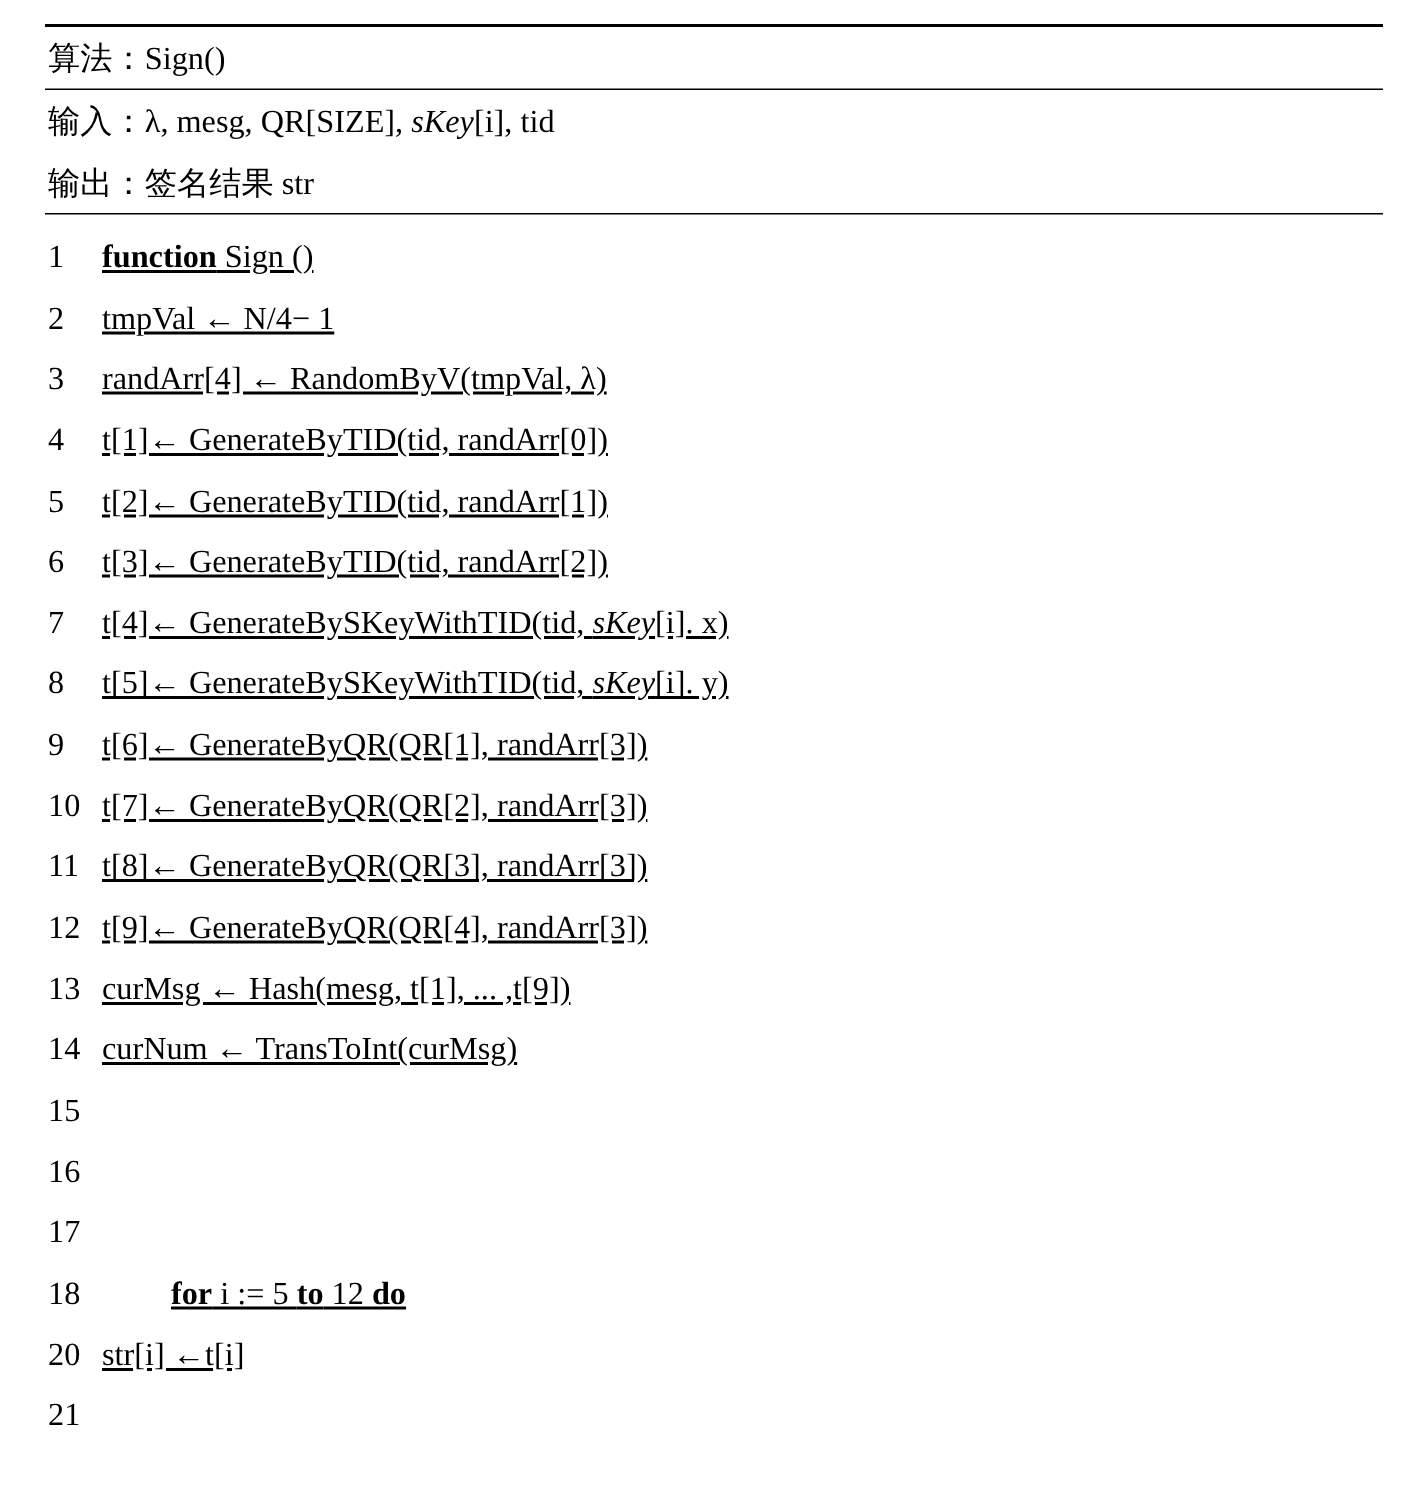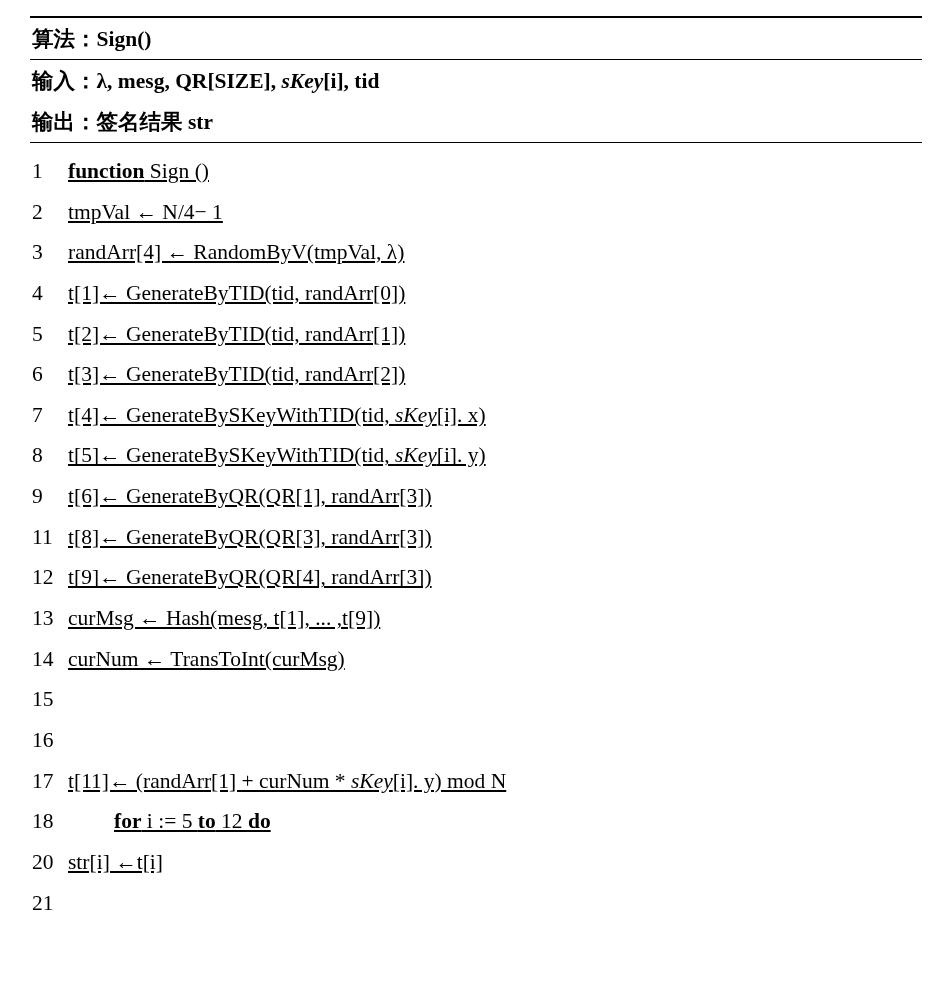--- a/index.html
+++ b/index.html
@@ -20,21 +20,20 @@
     border-top: 2.5px solid #000;
     margin: 0;
   }
   .hr-thin {
     border: none;
     border-top: 1.5px solid #000;
     margin: 0;
   }
   .header-line {
     padding: 6px 4px 6px 2px;
-    font-weight: bold;
   }
   .algo-body {
     padding-top: 8px;
   }
   .line {
     display: flex;
     align-items: baseline;
     padding: 6.9px 0 6.9px 2px;
     line-height: 1.25;
   }
@@ -109,20 +108,24 @@
     <div class="line">
       <span class="ln">8</span>
       <span class="code"><span>t[5]←  GenerateBySKeyWithTID(tid,  </span><span class="ital-var">sKey</span><span>[i]. y)</span></span>
     </div>
 
     <div class="line">
       <span class="ln">9</span>
       <span class="code">t[6]←  GenerateByQR(QR[1], randArr[3])</span>
     </div>
 
+    <div class="line">
+      <span class="ln">10</span>
+      <span class="code">t[7]←  GenerateByQR(QR[2], randArr[3])</span>
+    </div>
 
     <div class="line">
       <span class="ln">11</span>
       <span class="code">t[8]←  GenerateByQR(QR[3], randArr[3])</span>
     </div>
 
     <div class="line">
       <span class="ln">12</span>
       <span class="code">t[9]←  GenerateByQR(QR[4], randArr[3])</span>
     </div>
@@ -140,21 +143,20 @@
     <div class="line">
       <span class="ln">15</span>
     </div>
 
     <div class="line">
       <span class="ln">16</span>
     </div>
 
     <div class="line">
       <span class="ln">17</span>
-      <span class="code"><span>t[11]←  (randArr[1] + curNum *  </span><span class="ital-var">sKey</span><span>[i]. y) mod N</span></span>
     </div>
 
 
     <div class="line">
       <span class="ln">18</span>
       <span class="code indent1"><span class="bold">for</span><span> i := 5 </span><span class="bold">to</span><span> 12 </span><span class="bold">do</span></span>
     </div>
 
     <div class="line">
       <span class="ln">20</span>

